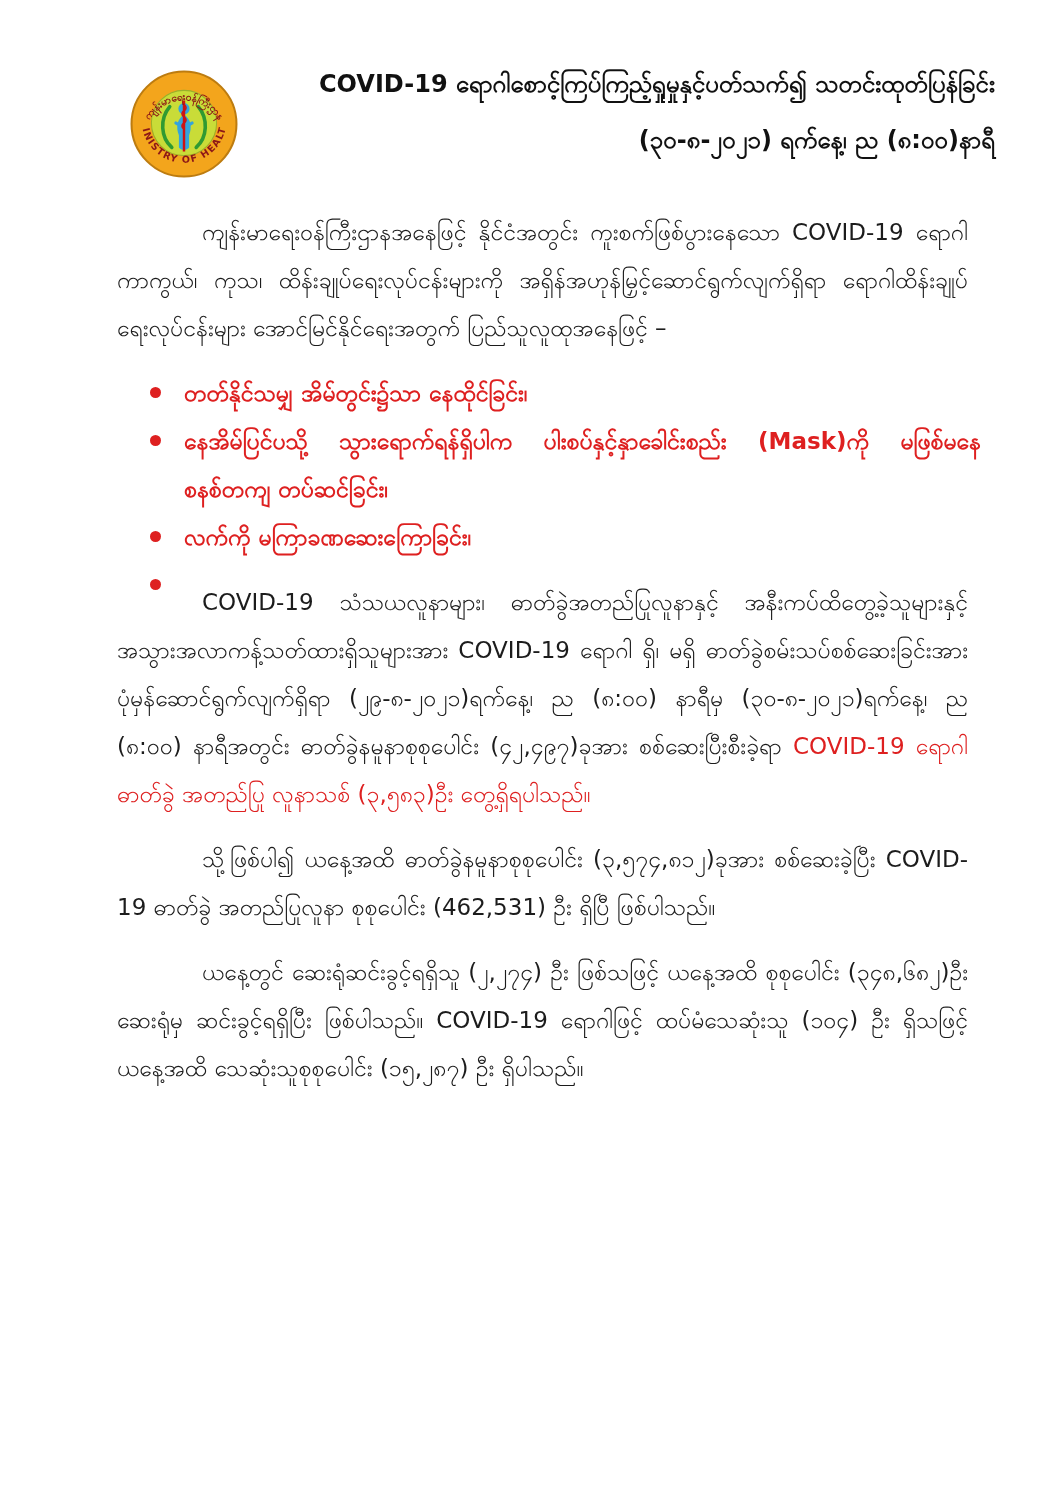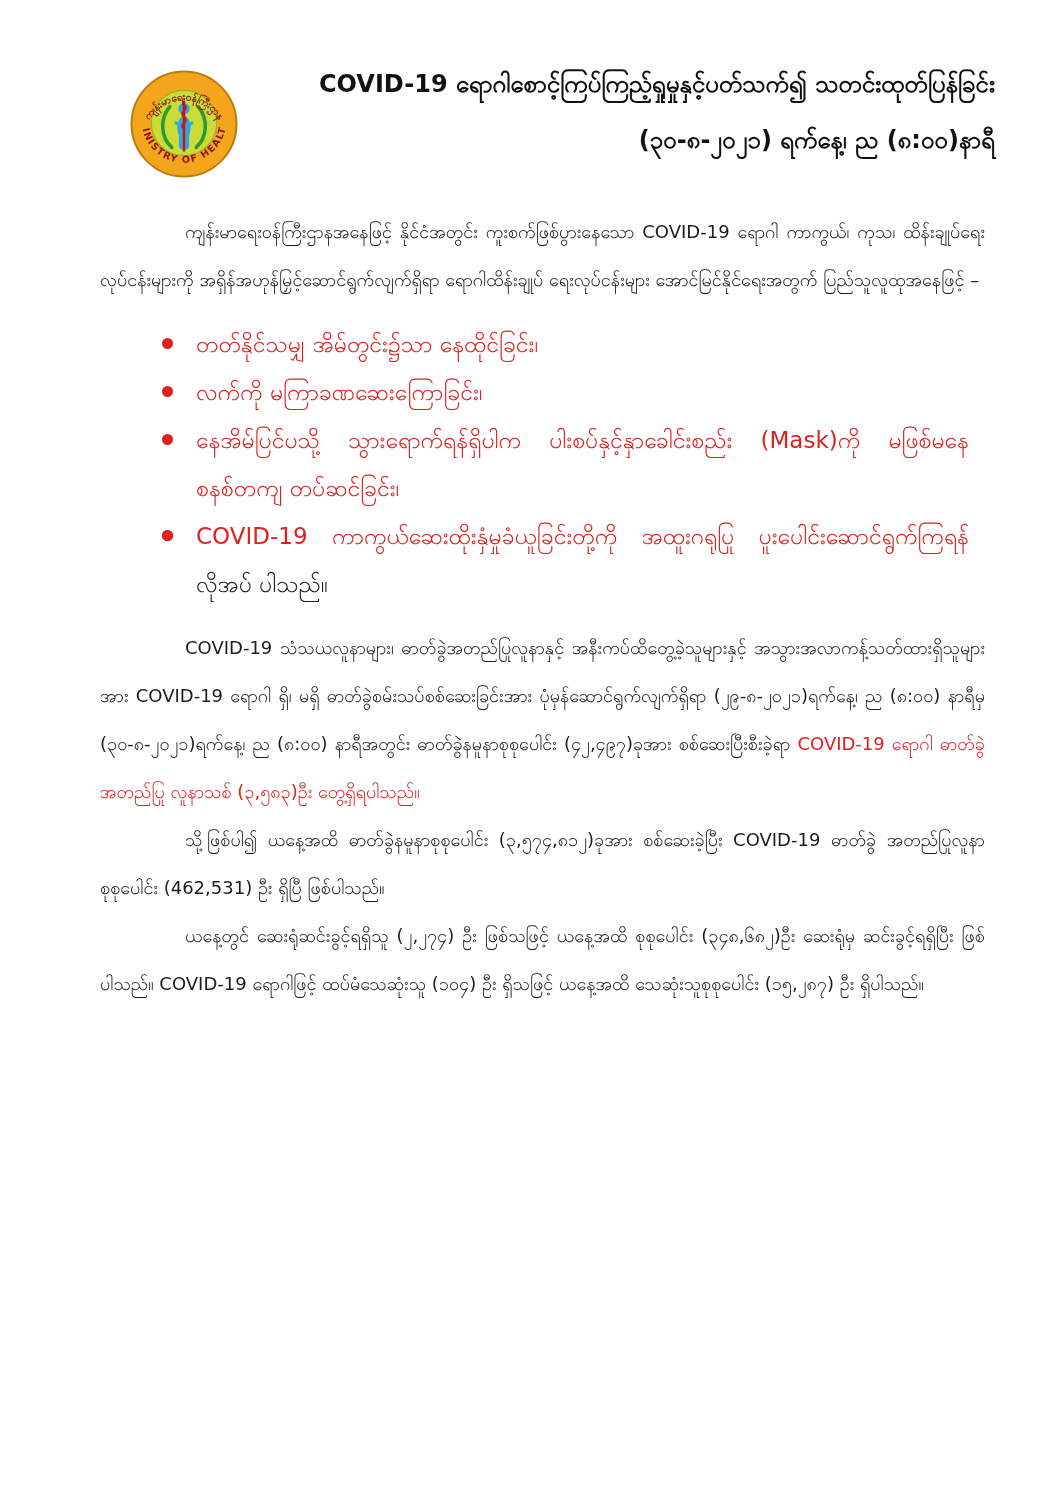--- a/index.html
+++ b/index.html
@@ -24,29 +24,29 @@
     font-size:24px;font-weight:bold;color:var(--title);
     line-height:36px;text-align:right;
   }
   .title-line2{
     position:absolute;left:0;right:0;top:122px;
     font-size:24px;font-weight:bold;color:var(--title);
     line-height:36px;text-align:right;
   }
   .body-text{padding:0 76px 0 100px;}
   .para{
-    margin:0;
-    font-size:18px;
+    margin:17px;
+    font-size:23px;
     line-height:48px;
     text-align:justify;
     text-indent:85px;
     color:var(--black);
   }
   .para.first{margin-top:6px;}
-  .bullet-list{list-style:none;margin:16px;padding:0;}
+  .bullet-list{list-style:none;margin:4px;padding:0;font-weight:bold;}
   .bullet-list li{
     position:relative;
     padding-left:80px;
     font-size:23px;
     line-height:48px;
     text-align:justify;
     color:var(--red);
   }
   .bullet-dot{
     position:absolute;left:46px;top:18px;
@@ -90,29 +90,26 @@
 </div>
 
 <div class="body-text">
   <p class="para first"><span class="run-black">ကျန်းမာရေးဝန်ကြီးဌာနအနေဖြင့် နိုင်ငံအတွင်း ကူးစက်ဖြစ်ပွားနေသော COVID-19 ရောဂါ ကာကွယ်၊ ကုသ၊ ထိန်းချုပ်ရေးလုပ်ငန်းများကို အရှိန်အဟုန်မြှင့်ဆောင်ရွက်လျက်ရှိရာ ရောဂါထိန်းချုပ် ရေးလုပ်ငန်းများ အောင်မြင်နိုင်ရေးအတွက် ပြည်သူလူထုအနေဖြင့် –</span></p>
 
   <ul class="bullet-list">
     <li>
       <span class="bullet-dot"></span><span><span class="run-red">တတ်နိုင်သမျှ အိမ်တွင်း၌သာ နေထိုင်ခြင်း၊</span></span>
     </li>
     <li>
+      <span class="bullet-dot"></span><span><span class="run-red">နေအိမ်ပြင်ပသို့ သွားရောက်ရန်ရှိပါက ပါးစပ်နှင့်နှာခေါင်းစည်း (Mask)ကို မဖြစ်မနေ စနစ်တကျ တပ်ဆင်ခြင်း၊</span></span>
+    </li>
+    <li>
       <span class="bullet-dot"></span><span><span class="run-red">လက်ကို မကြာခဏဆေးကြောခြင်း၊</span></span>
     </li>
     <li>
-      <span class="bullet-dot"></span><span><span class="run-red">နေအိမ်ပြင်ပသို့ သွားရောက်ရန်ရှိပါက ပါးစပ်နှင့်နှာခေါင်းစည်း (Mask)ကို မဖြစ်မနေ စနစ်တကျ တပ်ဆင်ခြင်း၊</span></span>
-    </li>
-    <li>
       <span class="bullet-dot"></span>
-    </li>
-    <li>
-      <span class="bullet-dot"></span><span><span class="run-red">COVID-19 ကာကွယ်ဆေးထိုးနှံမှုခံယူခြင်းတို့ကို အထူးဂရုပြု ပူးပေါင်းဆောင်ရွက်ကြရန် </span><span class="run-black">လိုအပ် ပါသည်။</span></span>
     </li>
   </ul>
 
   <p class="para"><span class="run-black">COVID-19 သံသယလူနာများ၊ ဓာတ်ခွဲအတည်ပြုလူနာနှင့် အနီးကပ်ထိတွေ့ခဲ့သူများနှင့် အသွားအလာကန့်သတ်ထားရှိသူများအား COVID-19 ရောဂါ ရှိ၊ မရှိ ဓာတ်ခွဲစမ်းသပ်စစ်ဆေးခြင်းအား ပုံမှန်ဆောင်ရွက်လျက်ရှိရာ (၂၉-၈-၂၀၂၁)ရက်နေ့၊ ည (၈:၀၀) နာရီမှ (၃၀-၈-၂၀၂၁)ရက်နေ့၊ ည (၈:၀၀) နာရီအတွင်း ဓာတ်ခွဲနမူနာစုစုပေါင်း (၄၂,၄၉၇)ခုအား စစ်ဆေးပြီးစီးခဲ့ရာ </span><span class="run-red">COVID-19 ရောဂါ ဓာတ်ခွဲ အတည်ပြု လူနာသစ် (၃,၅၈၃)ဦး တွေ့ရှိရပါသည်။</span></p>
   <p class="para"><span class="run-black">သို့ဖြစ်ပါ၍ ယနေ့အထိ ဓာတ်ခွဲနမူနာစုစုပေါင်း (၃,၅၇၄,၈၁၂)ခုအား စစ်ဆေးခဲ့ပြီး COVID-19 ဓာတ်ခွဲ အတည်ပြုလူနာ စုစုပေါင်း (462,531) ဦး ရှိပြီ ဖြစ်ပါသည်။</span></p>
   <p class="para"><span class="run-black">ယနေ့တွင် ဆေးရုံဆင်းခွင့်ရရှိသူ (၂,၂၇၄) ဦး ဖြစ်သဖြင့် ယနေ့အထိ စုစုပေါင်း (၃၄၈,၆၈၂)ဦး ဆေးရုံမှ ဆင်းခွင့်ရရှိပြီး ဖြစ်ပါသည်။ COVID-19 ရောဂါဖြင့် ထပ်မံသေဆုံးသူ (၁၀၄) ဦး ရှိသဖြင့် ယနေ့အထိ သေဆုံးသူစုစုပေါင်း (၁၅,၂၈၇) ဦး ရှိပါသည်။</span></p>
 </div>
 
 </body></html>

